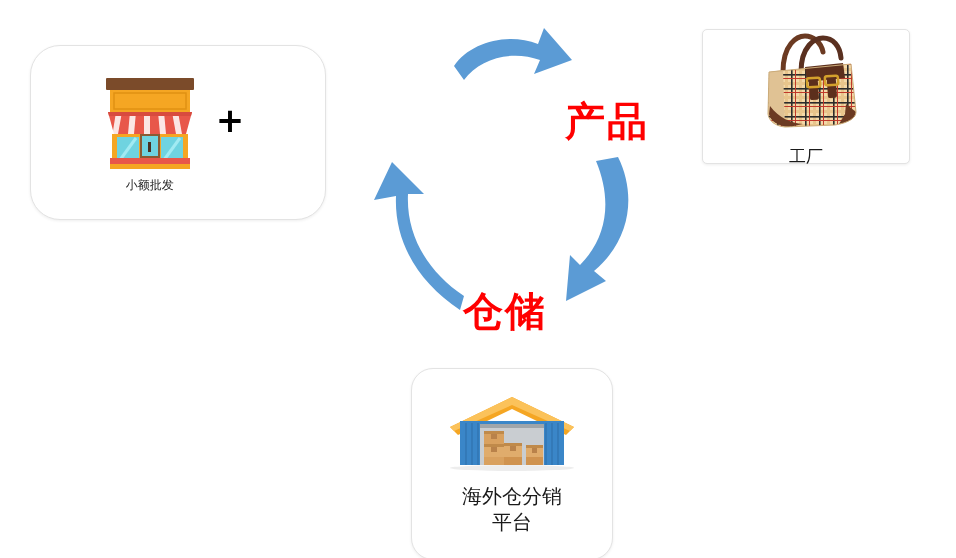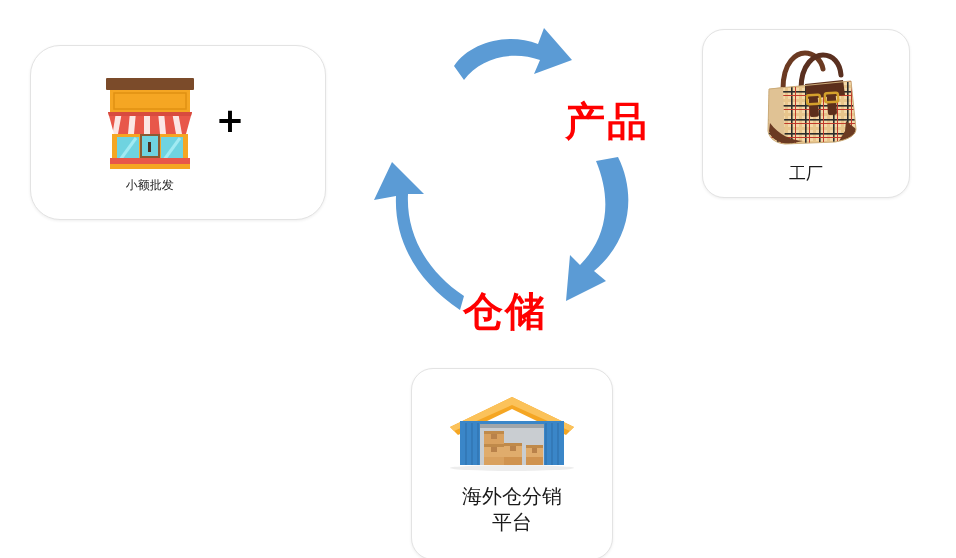--- a/index.html
+++ b/index.html
@@ -30,22 +30,22 @@
     flex-direction: column;
     align-items: center;
     justify-content: center;
   }
   #card-retail {
     left: 30px; top: 45px; width: 296px; height: 175px;
     border-radius: 30px;
     flex-direction: row;
   }
   #card-factory {
-    left: 702px; top: 29px; width: 208px; height: 169px;
-    border-radius: 22px;
+    left: 702px; top: 29px; width: 208px; height: 135px;
+    border-radius: 5px;
   }
   #card-warehouse {
     left: 411px; top: 361px; width: 202px; height: 192px;
     border-radius: 22px;
     margin-top: 7px;
   }
 
   .card-cell {
     display: flex;
     flex-direction: column;

